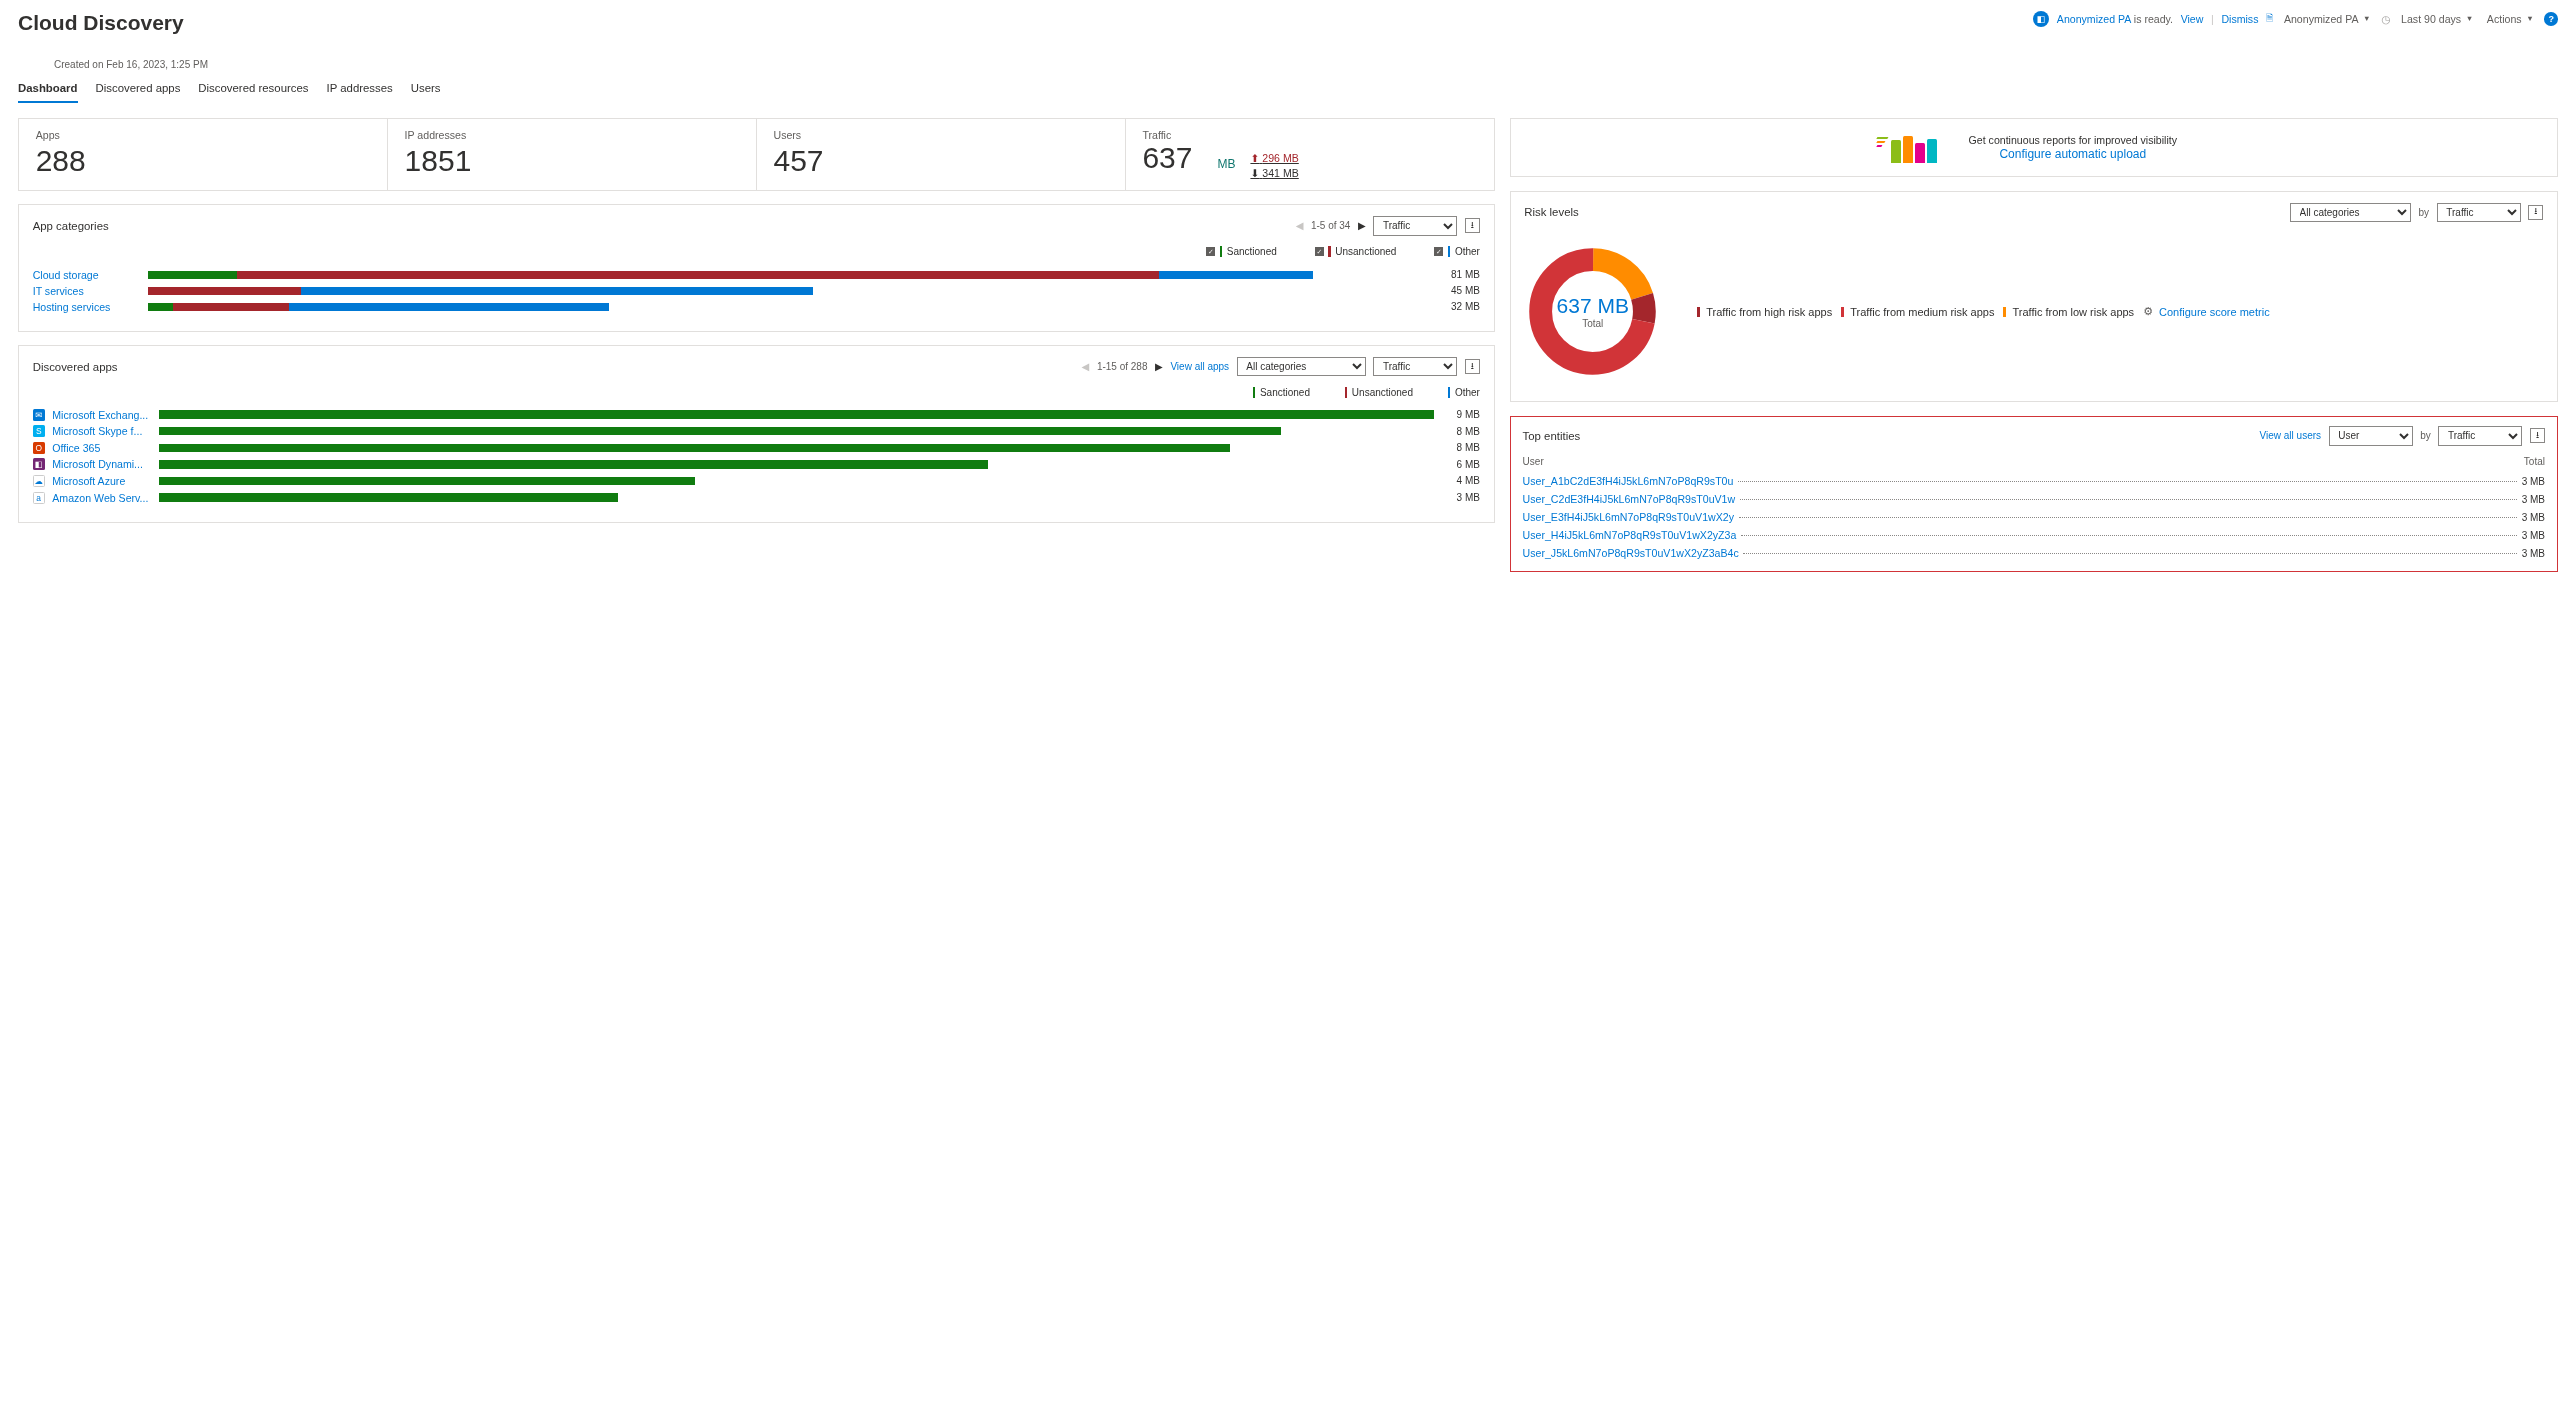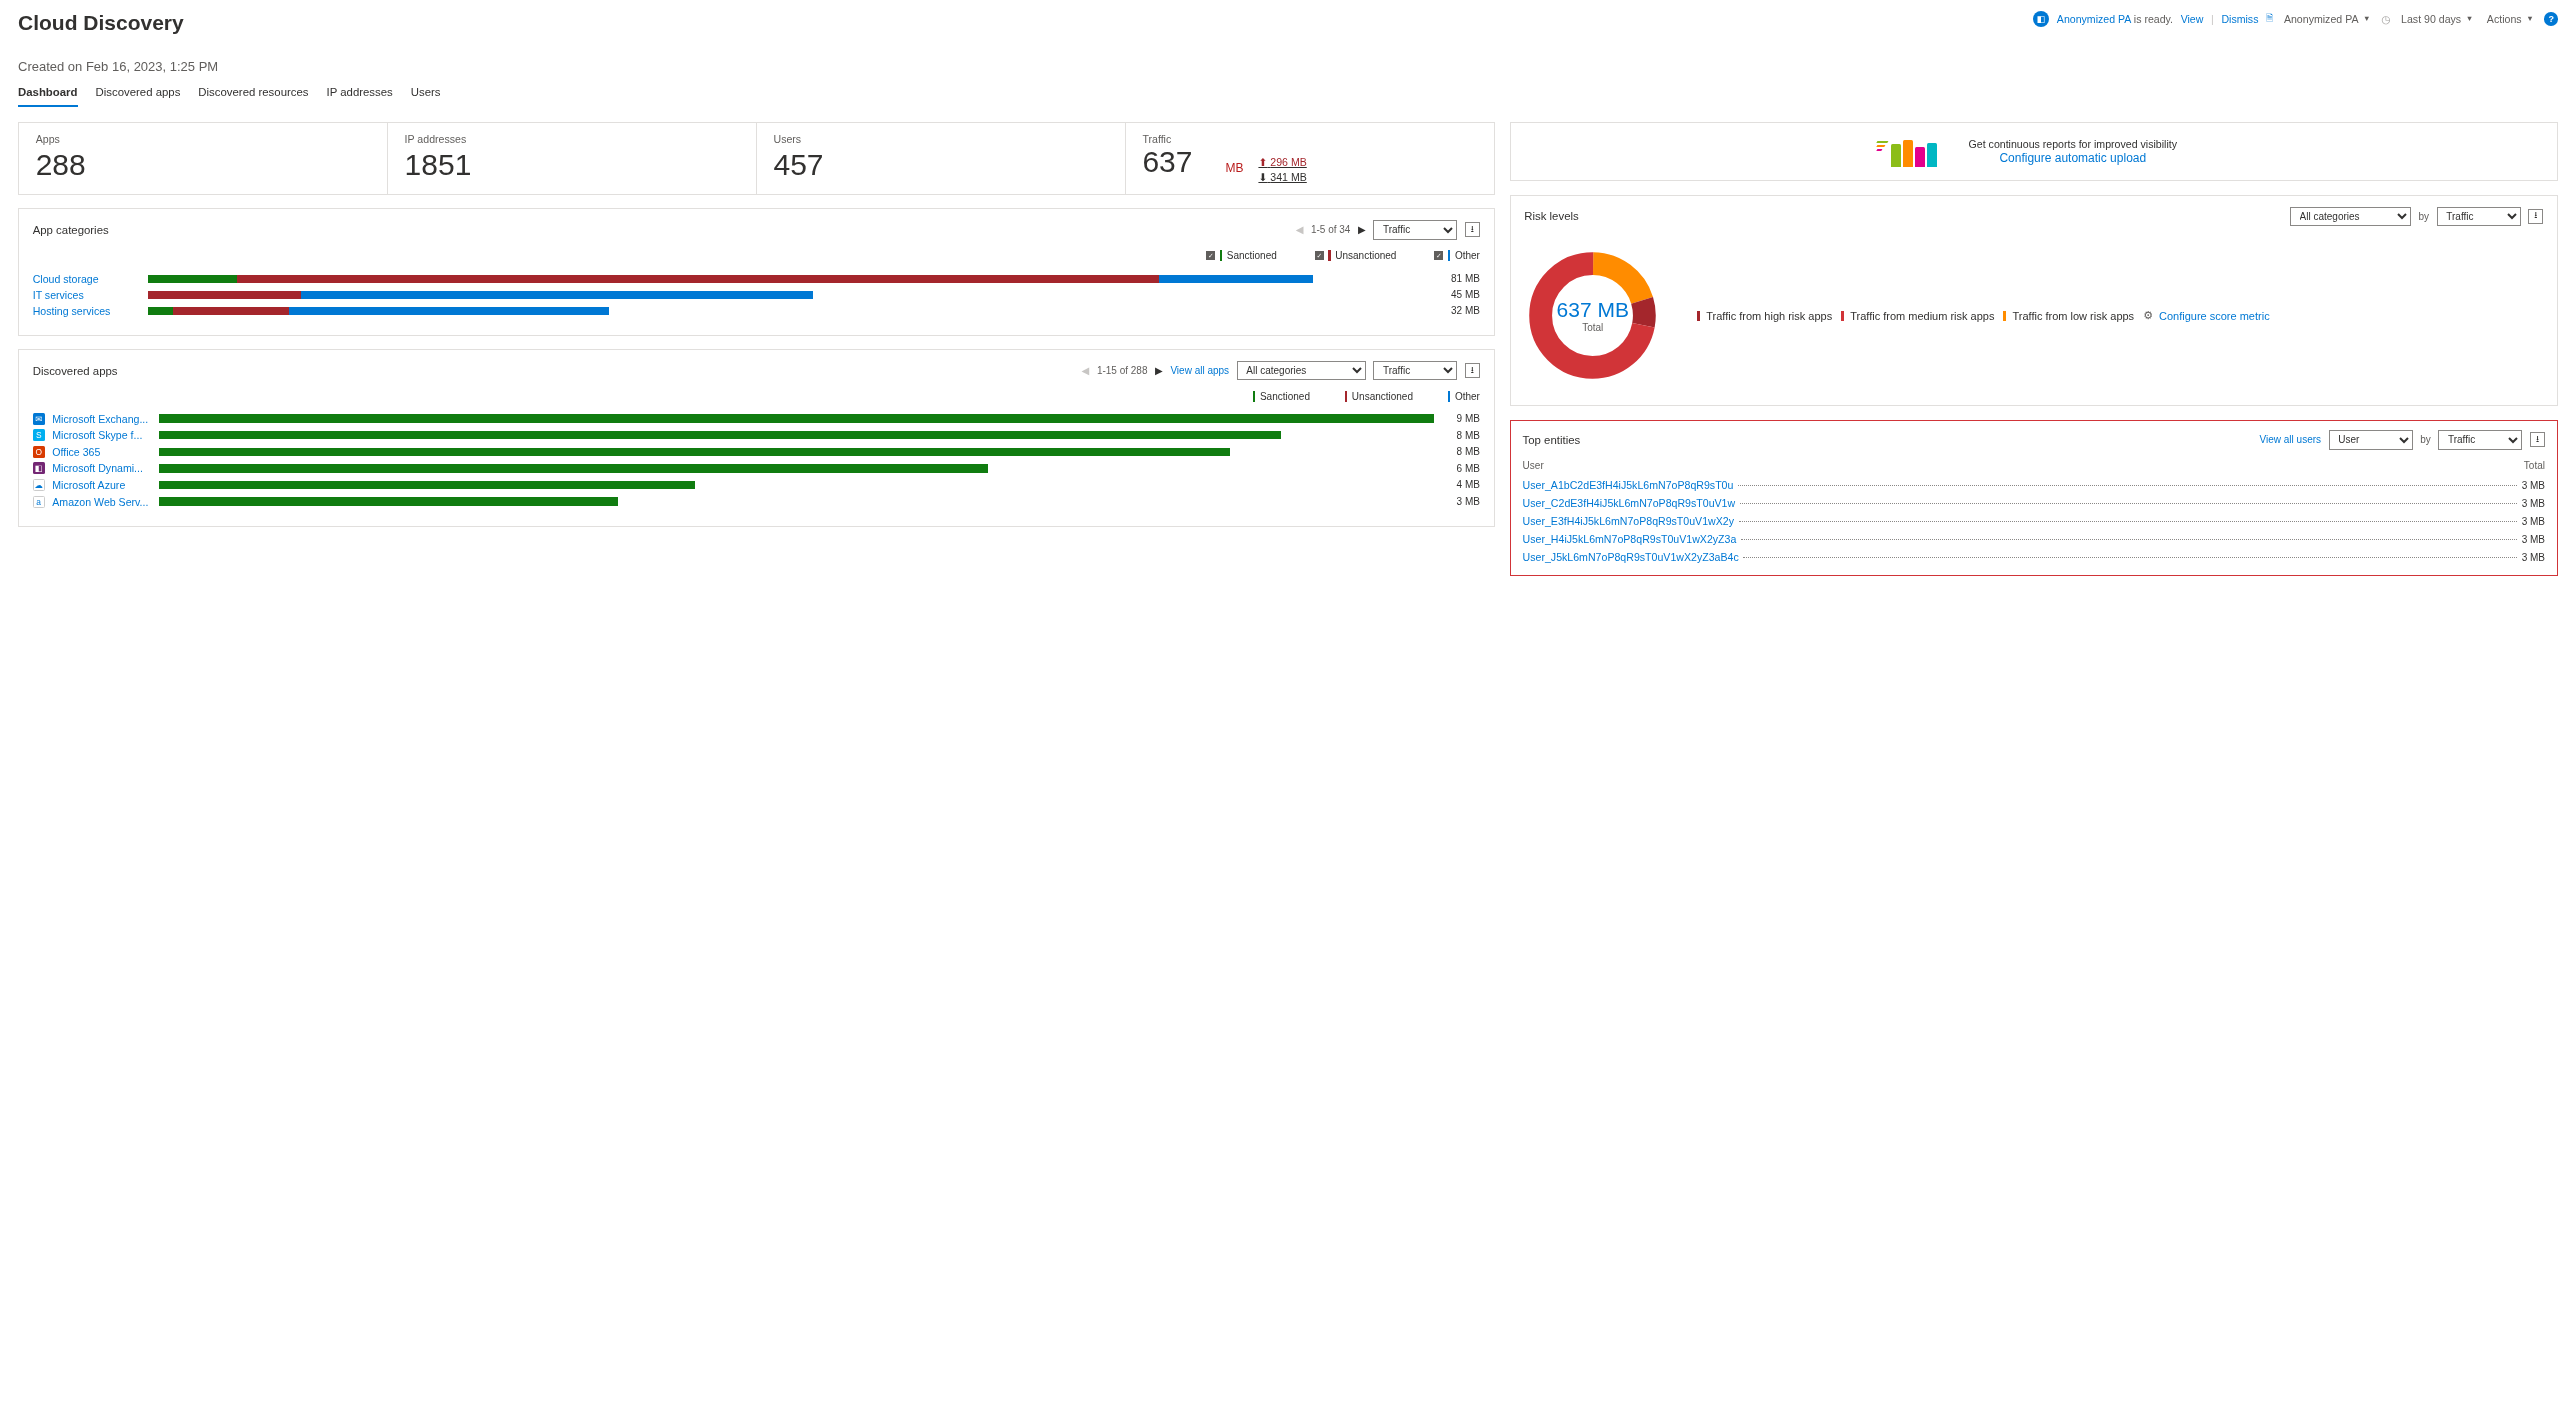--- a/index.html
+++ b/index.html
@@ -41,21 +41,21 @@
   .hdr-btn {
     display: inline-flex; align-items: center; gap: 4.6px;
     padding: 1.5px 3px; cursor: pointer;
   }
   .chev-down { font-size: 7.6px; color:#605e5c; }
   .help-icon {
     width: 13.7px; height: 13.7px; border-radius: 50%;
     background: #0078d4; color:#fff; display:inline-flex;
     align-items:center;justify-content:center;font-size:9px;font-weight:700;
   }
-  .created-on { color:#605e5c; font-size:13px; margin-top: 24px; }
+  .created-on { color:#605e5c; font-size:10px; margin-top: 24px; margin-left: 36px; }
   .tabs {
     display:flex; gap: 18px; margin-top: 6px;
     border-bottom: 1.5px solid transparent;
   }
   .tab {
     padding: 6px 0 7.6px 0; cursor:pointer; color:#323130; font-size:11.4px;
   }
   .tab.active { font-weight:600; border-bottom: 2.3px solid #0078d4; }
   .content-grid {
     display:grid;
@@ -70,21 +70,21 @@
   .kpi-row {
     display:flex;
     border:0.8px solid #e1dfdd;
   }
   .kpi {
     flex:1; padding: 10.6px 16.7px; border-right:0.8px solid #e1dfdd;
   }
   .kpi:last-child { border-right:none; }
   .kpi-label { font-size:10.6px; color:#605e5c; }
   .kpi-value { font-size:30px; font-weight:300; color:#323130; line-height:1.1; margin-top:3px;}
-  .kpi-unit { font-size:12px; color:#b91c1c; font-weight:400; margin-left:17px;padding-left:16px;}
+  .kpi-unit { font-size:12px; color:#0f766e; font-weight:400; margin-left:9px;padding-left:16px;}
   .traffic-extra { display:inline-flex; flex-direction:column; gap:3px; margin-left:12px; font-size:10.6px; vertical-align: middle; text-decoration: underline;}
   .up-arrow { color:#a4262c; }
   .dn-arrow { color:#323130; }
 
   .promo-panel {
     border:0.8px solid #e1dfdd;
     display:flex; align-items:center; justify-content:center; gap:25px;
     padding: 13.7px;
   }
   .promo-text { text-align:center; }

